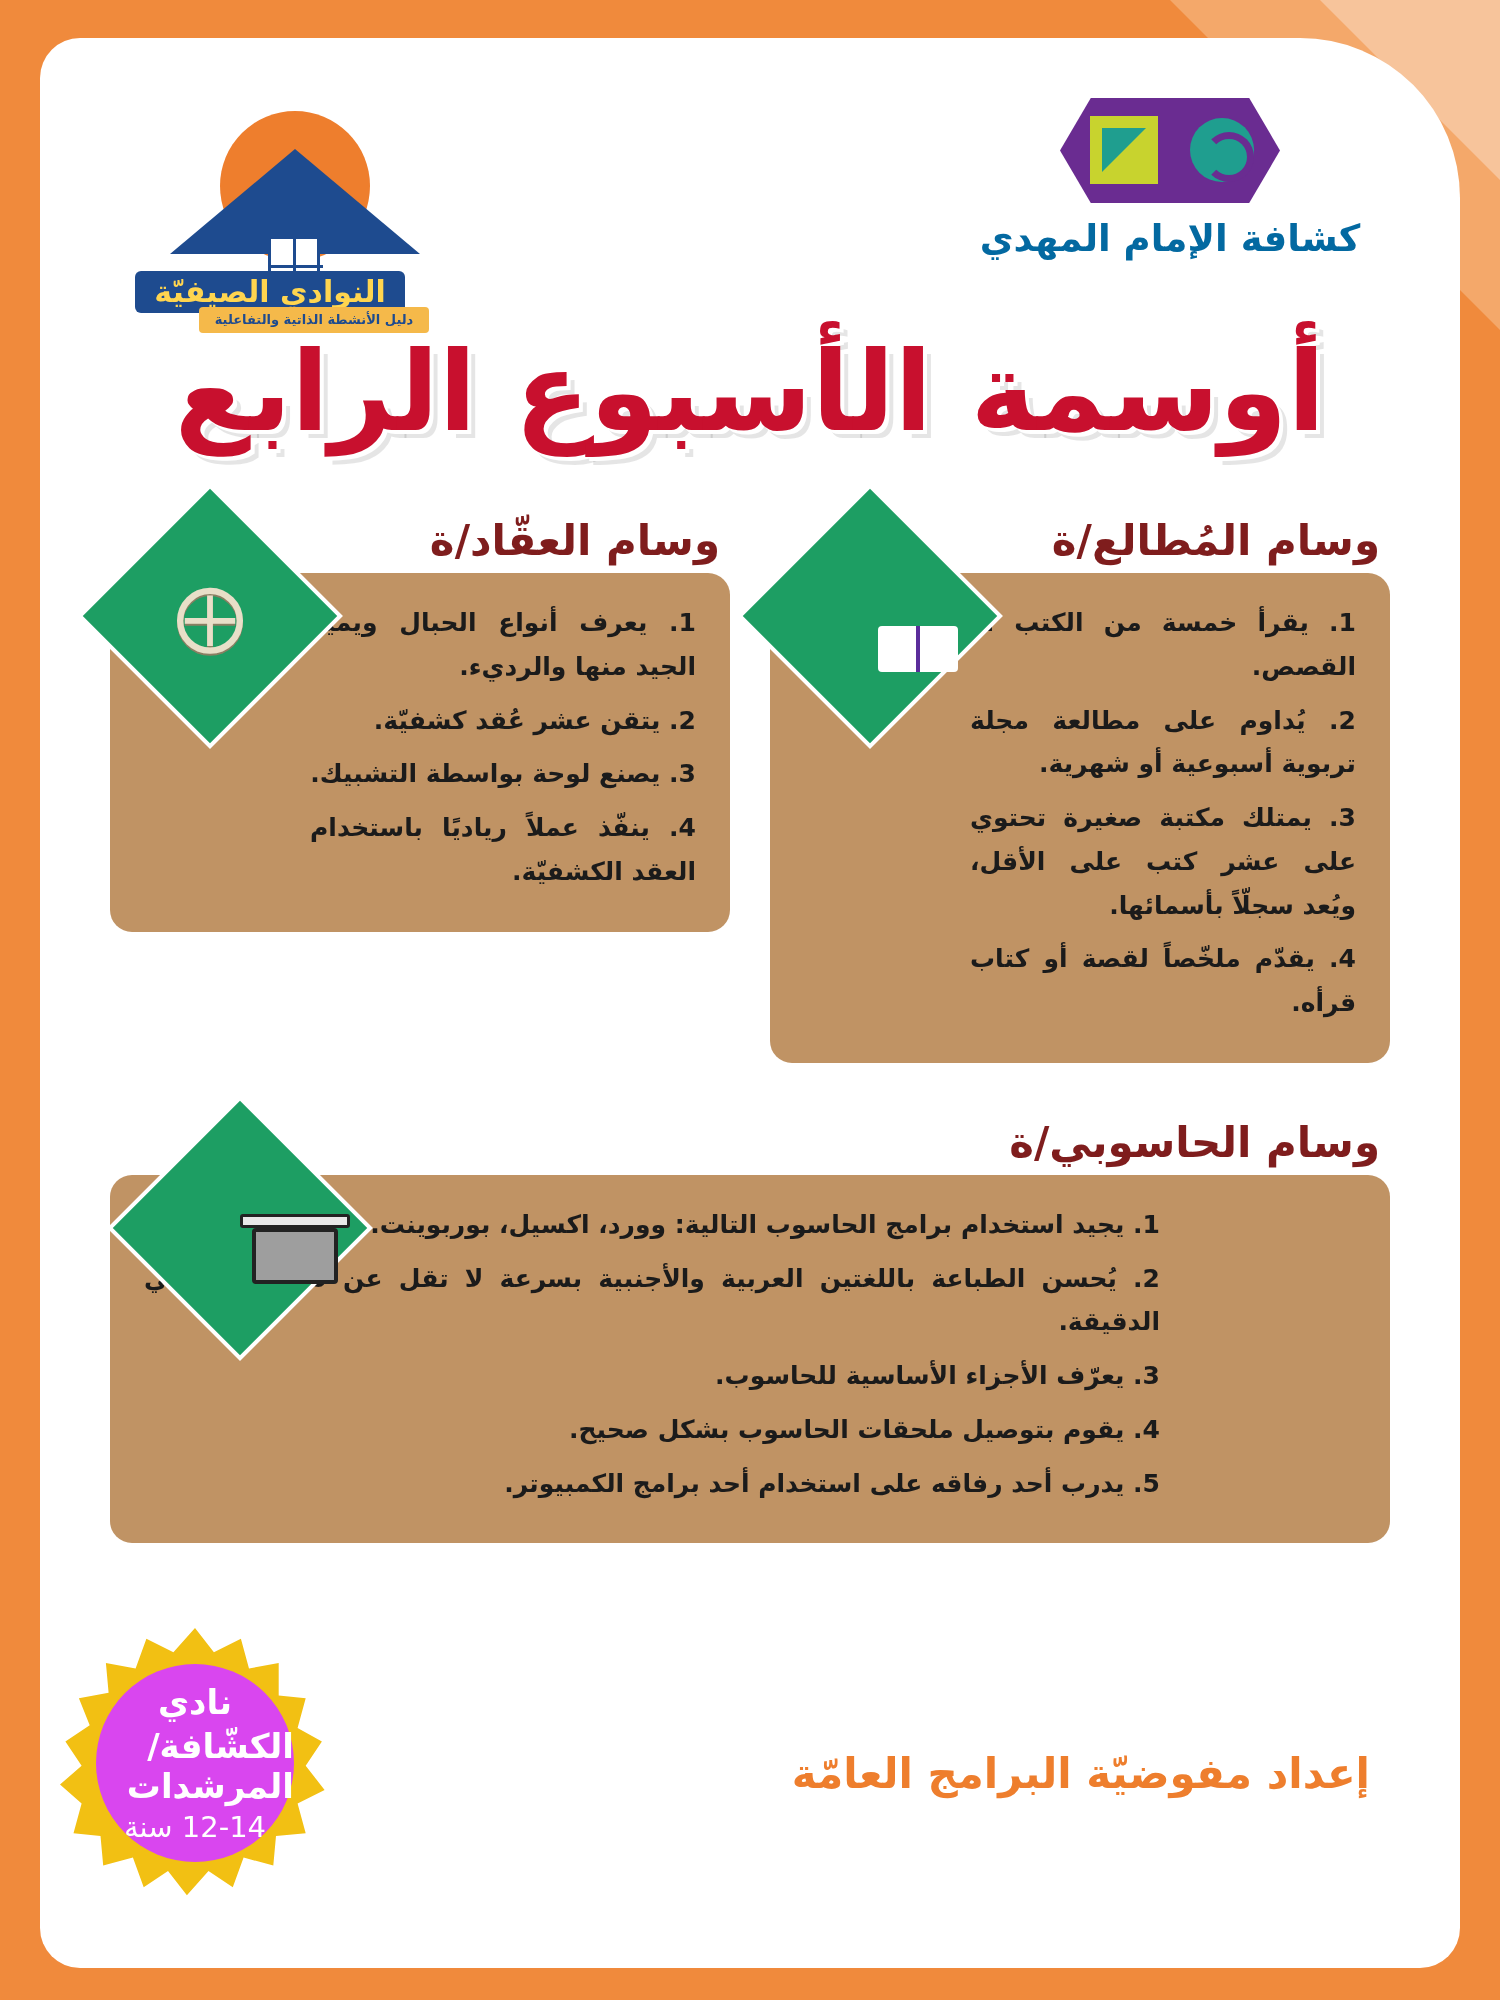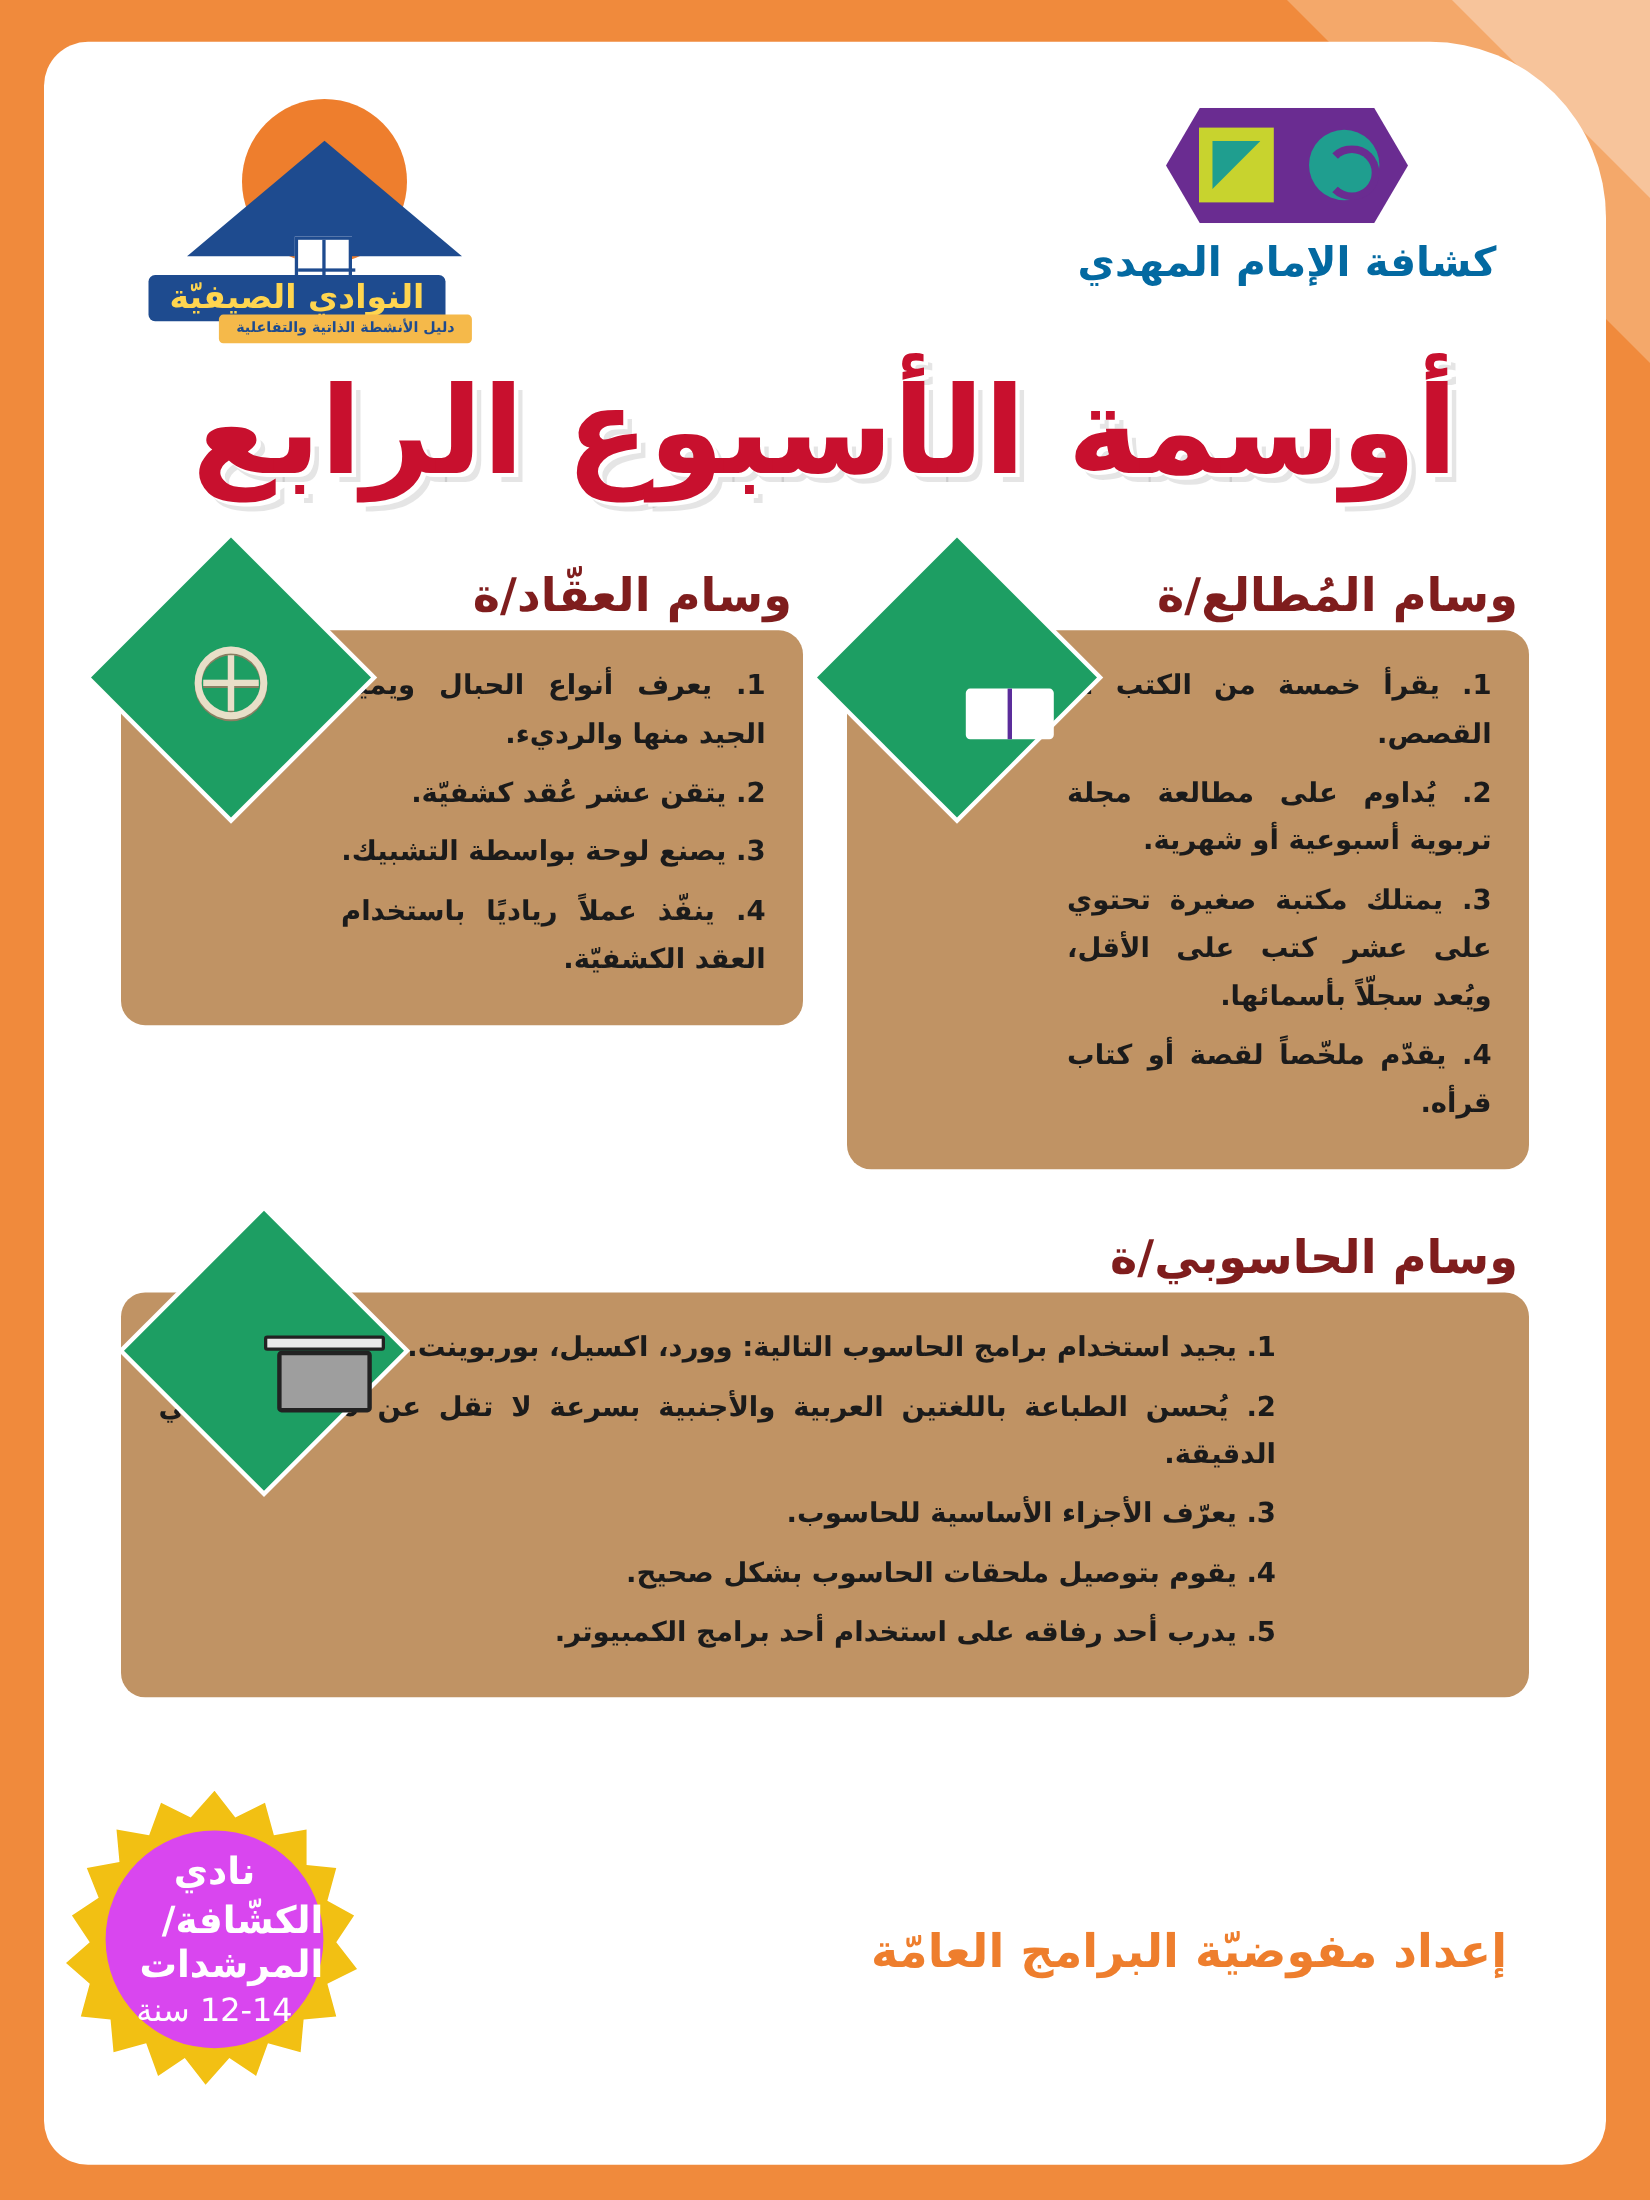--- a/index.html
+++ b/index.html
@@ -41,21 +41,21 @@
   }
 
   
   .header {
     position: relative;
     height: 280px;
   }
 
   .logo-left {
     position: absolute;
-    top: 42px; left: 85px;
+    top: 63px; left: 85px;
     width: 290px;
     height: 230px;
   }
   .sun {
     position: absolute;
     left: 95px; top: 10px;
     width: 150px; height: 150px;
     border-radius: 50%;
     background: #EE7E2D;
   }

